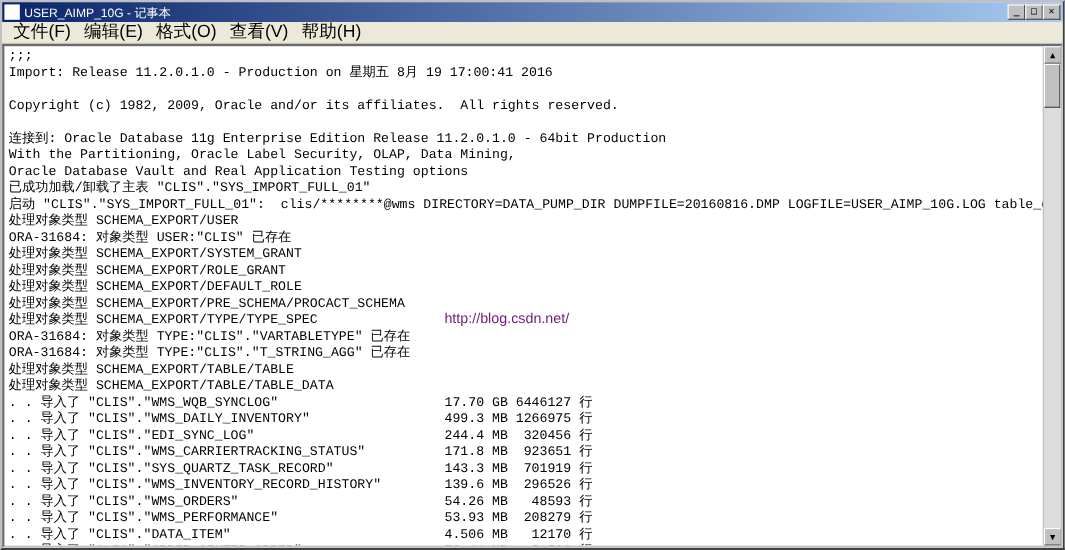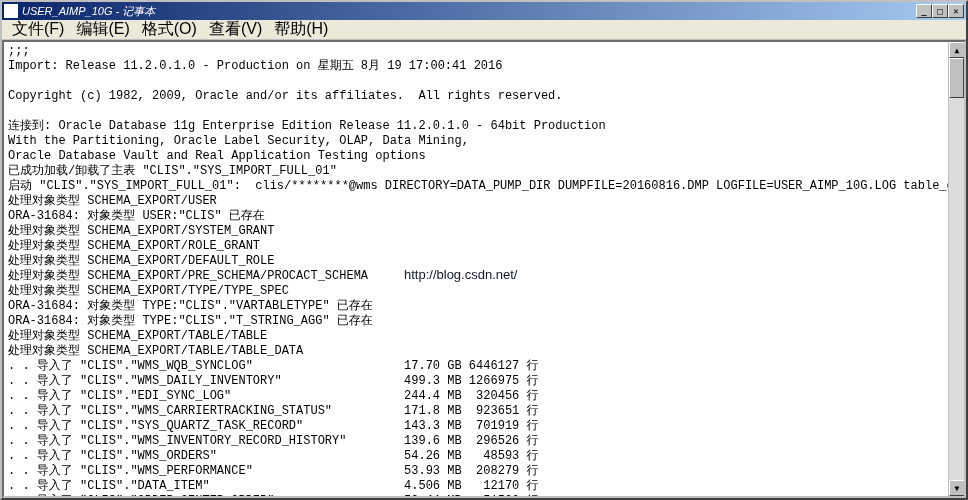--- a/index.html
+++ b/index.html
@@ -31,21 +31,21 @@
     font-size: 11px;
     font-family: "Tahoma", sans-serif;
   }
   .titlebar-icon {
     width: 14px;
     height: 14px;
     background: #ffffff;
     margin-right: 4px;
     display: inline-block;
   }
-  .titlebar-title { flex: 1; font-style: italic; }
+  .titlebar-title { flex: 1; }
   .titlebar-buttons { display: flex; gap: 0; }
   .titlebar-btn {
     width: 16px;
     height: 14px;
     background: #c0c0c0;
     border: 1px solid #ffffff;
     border-right-color: #404040;
     border-bottom-color: #404040;
     font-size: 9px;
     font-family: "Marlett", monospace;
@@ -84,22 +84,22 @@
     font-size: 12px;
     line-height: 15px;
     white-space: pre;
     overflow: hidden;
     color: #000000;
     position: relative;
   }
   .watermark {
     position: absolute;
     left: 400px;
-    top: 225px;
-    color: #0f172a;
+    top: 240px;
+    color: #701a75;
     font-family: "Arial", sans-serif;
     font-size: 13px;
     pointer-events: none;
   }
   .scrollbar-v {
     width: 16px;
     background: #dcdcdc;
     border-left: 1px solid #c0c0c0;
     display: flex;
     flex-direction: column;

